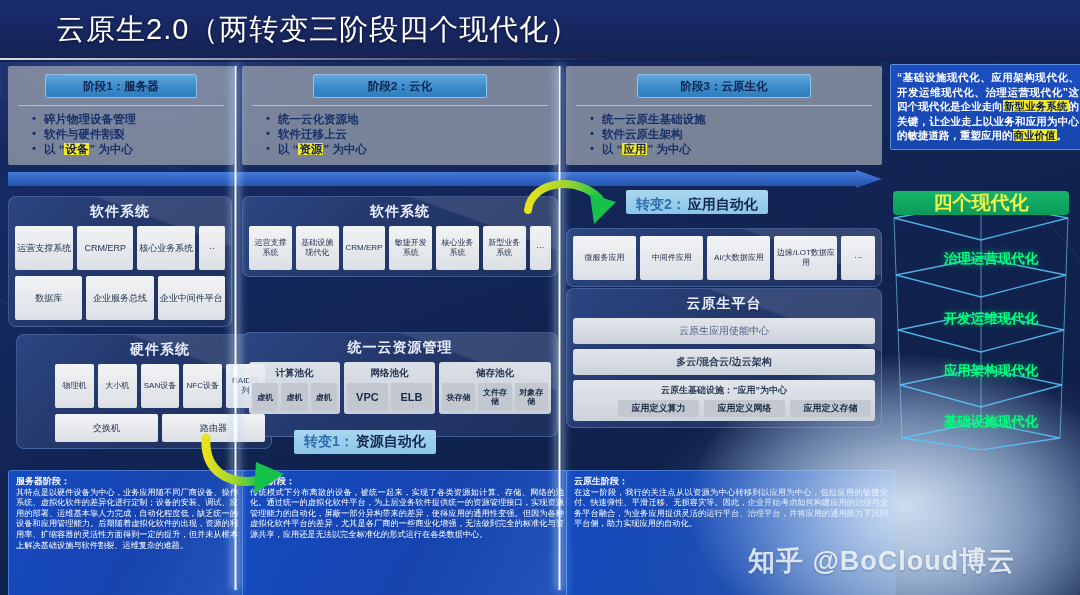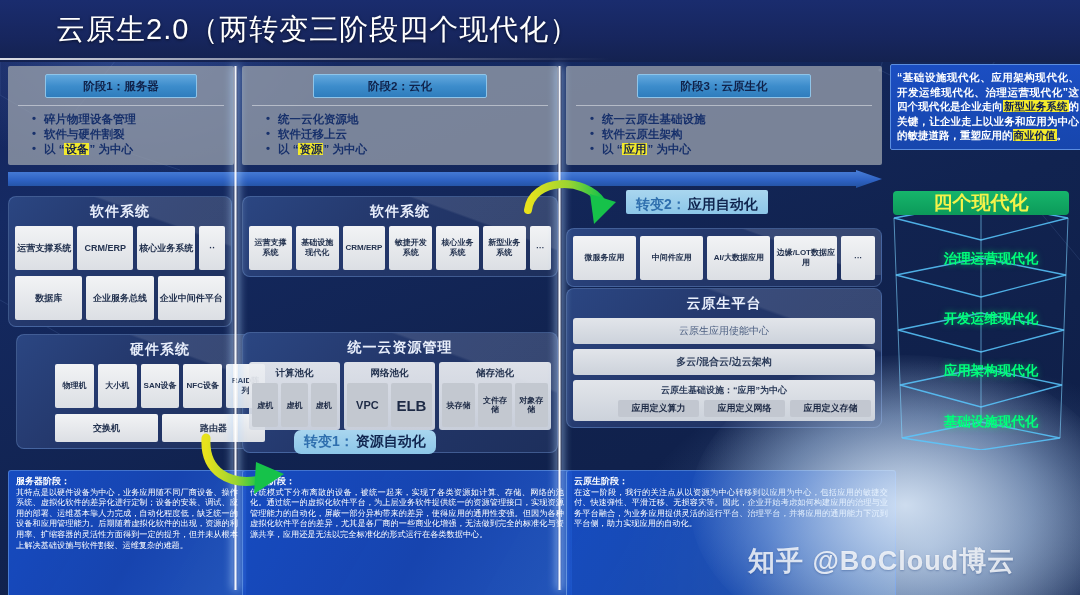--- a/index.html
+++ b/index.html
@@ -51,54 +51,54 @@
   
   .panel{position:relative;background:linear-gradient(135deg,#2b4682 0%,#24386c 40%,#1d2f5c 100%);
     border-radius:8px;border:1px solid rgba(120,160,220,.35);overflow:hidden;}
   .panel:after{content:"";position:absolute;right:-20%;top:-40%;width:120%;height:120%;
     background:linear-gradient(200deg,rgba(255,255,255,.10) 0%,rgba(255,255,255,.10) 46%,rgba(255,255,255,0) 47%);
     pointer-events:none;}
   .panel-title{text-align:center;color:#e8eefb;font-size:14px;font-weight:bold;
     padding:6px 0 5px 0;letter-spacing:1px;position:relative;z-index:2;}
   .prow{display:flex;gap:4px;padding:0 6px 6px 6px;position:relative;z-index:2;}
   .cell{background:linear-gradient(180deg,#f2f3f5 0%,#dcdfe4 100%);
-    color:#23324f;font-size:9px;line-height:11px;font-weight:bold;border-radius:2px;
+    color:#23324f;font-size:9px;line-height:11px;font-weight:normal;border-radius:2px;
     display:flex;align-items:center;justify-content:center;text-align:center;
     padding:3px 2px;flex:1;min-width:0;}
   .cell.t2{height:38px;}
   .cell.t1{height:22px;}
   .cell.sm{font-size:8px;line-height:10px;}
 
   
   .subpanel{background:linear-gradient(180deg,rgba(236,238,242,.92),rgba(214,219,228,.92));
     border-radius:3px;padding:3px;flex:1;}
   .subpanel .sp-title{text-align:center;color:#22314e;font-size:9.5px;font-weight:bold;padding:2px 0 3px;}
   .sp-row{display:flex;gap:3px;}
   .chip{background:#c3c8d0;color:#1d2a45;font-size:8px;line-height:9px;font-weight:bold;
     border-radius:2px;height:28px;display:flex;align-items:center;justify-content:center;
-    text-align:center;flex:1;padding:8px 1px;}
+    text-align:center;flex:1;padding:0 1px;}
   .wbar{background:linear-gradient(180deg,#e2e5ea 0%,#ccd2db 100%);border-radius:3px;
     color:#2a3a58;font-size:10px;font-weight:bold;text-align:center;
     height:26px;display:flex;align-items:center;justify-content:center;margin:0 6px 5px 6px;
     position:relative;z-index:2;}
   .grpbox{background:linear-gradient(180deg,#e2e5ea 0%,#ccd2db 100%);border-radius:3px;
     margin:0 6px 6px 6px;padding:3px 4px 4px;position:relative;z-index:2;}
   .grpbox .gtitle{text-align:center;color:#2a3a58;font-size:9px;font-weight:bold;padding:1px 0 3px;}
   .gchips{display:flex;gap:5px;margin-left:41px;}
   .gchip{flex:1;background:#c2c7d0;border-radius:2px;color:#1d2a45;font-size:9px;font-weight:bold;
     height:17px;display:flex;align-items:center;justify-content:center;}
 
   
   .transbadge{position:absolute;height:24px;border-radius:2px;
     background:linear-gradient(180deg,#a9d6ef 0%,#8cc6e8 100%);
     display:flex;align-items:center;justify-content:center;gap:2px;
     font-size:14px;font-weight:bold;padding:0 10px;z-index:30;}
   .tb-k{color:#2f6fae;}
   .tb-v{color:#10254f;}
-  #trans1{left:294px;top:430px;border-radius:7px;}
+  #trans1{left:294px;top:430px;}
   #trans2{left:626px;top:190px;align-items:flex-end;}
 
   
   .quote{position:absolute;left:890px;top:64px;width:182px;
     background:linear-gradient(180deg,#1b4ec2 0%,#1746ad 100%);
     border:1px solid #5c8ee0;border-radius:2px;padding:5px 6px 6px 6px;
     color:#fff;font-size:10.5px;line-height:14.5px;font-weight:bold;text-align:justify;}
   .quote .hl{background:#f3ea2c;color:#102050;}
 
   
@@ -270,21 +270,21 @@
         <div class="sp-row">
           <div class="chip">虚机</div>
           <div class="chip">虚机</div>
           <div class="chip">虚机</div>
         </div>
       </div>
       <div class="subpanel">
         <div class="sp-title">网络池化</div>
         <div class="sp-row">
           <div class="chip" style="font-size:11px">VPC</div>
-          <div class="chip" style="font-size:15px">ELB</div>
+          <div class="chip" style="font-size:11px">ELB</div>
         </div>
       </div>
       <div class="subpanel" style="flex:1.25">
         <div class="sp-title">储存池化</div>
         <div class="sp-row">
           <div class="chip">块存储</div>
           <div class="chip">文件存储</div>
           <div class="chip">对象存储</div>
         </div>
       </div>

